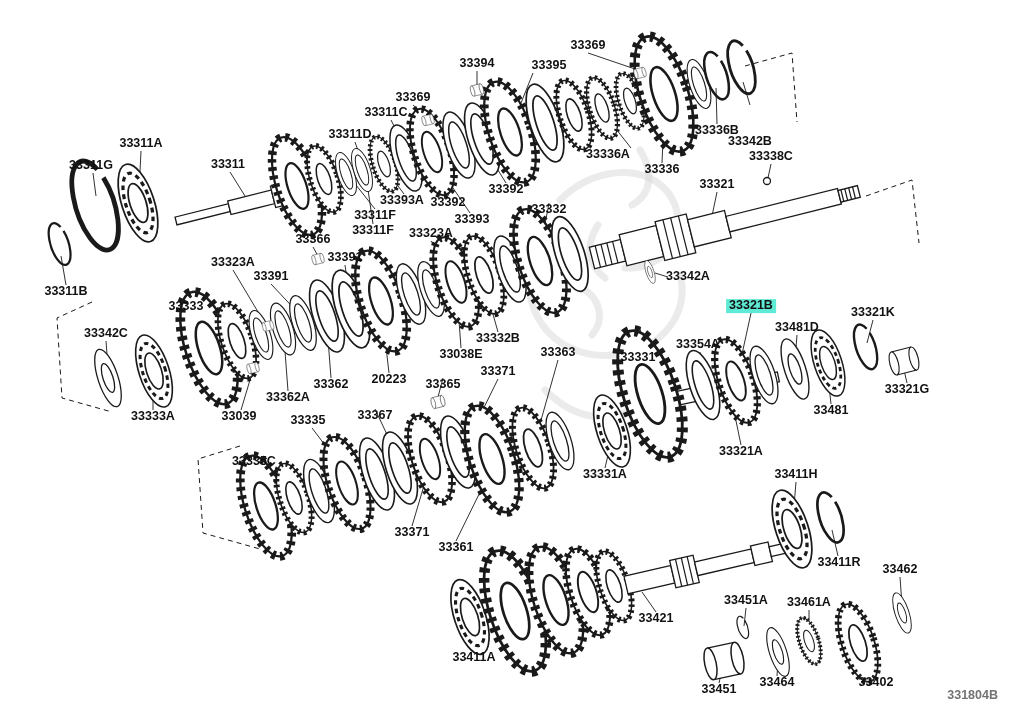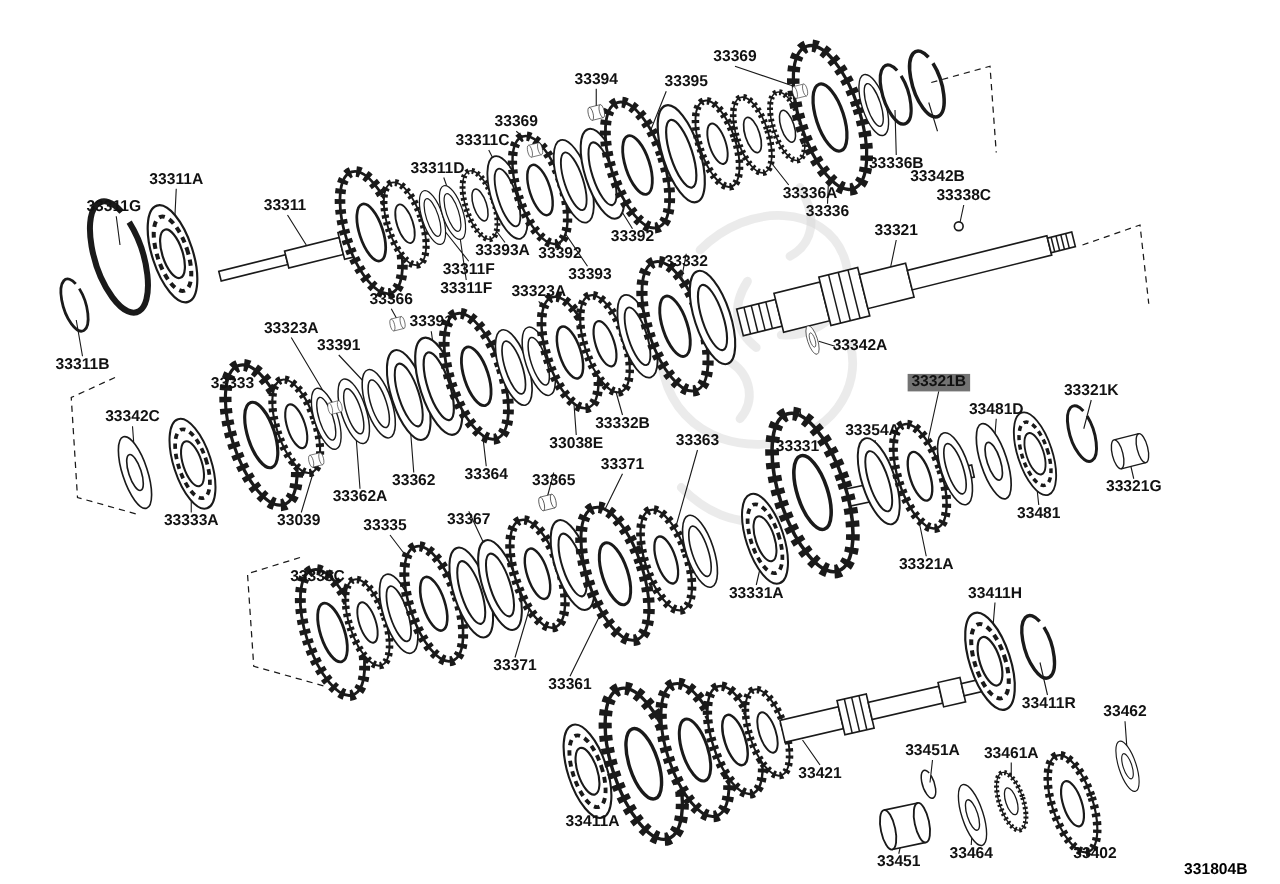--- a/index.html
+++ b/index.html
@@ -23,21 +23,21 @@
   
   .labels{position:absolute;left:0;top:0;width:908px;height:707px;}
   .part-label{
     position:absolute;transform:translate(-50%,-50%);
     font-weight:bold;font-size:12.5px;color:#111111;white-space:nowrap;
     cursor:default;line-height:1.1;
   }
   .part-label.hl{background:#8e9be0;padding:0 3px;}
   .diagram-id{
     position:absolute;right:26px;bottom:5px;
-    font-weight:bold;font-size:12.5px;color:#000000;
+    font-weight:bold;font-size:12.5px;color:#737373;
   }
 </style>
 </head>
 <body>
 
 <div class="stage">
 
   <svg class="art" viewBox="0 0 1024 707" xmlns="http://www.w3.org/2000/svg">
     <defs>
       <g id="ring">
@@ -246,52 +246,52 @@
   <div class="labels">
       <div class="part-label" style="left: 588px; top: 46px;">33369</div>
       <div class="part-label" style="left: 477px; top: 64px;">33394</div>
       <div class="part-label" style="left: 533px; top: 66px; margin-left: 16px;">33395</div>
       <div class="part-label" style="left: 413px; top: 98px;">33369</div>
       <div class="part-label" style="left: 386px; top: 113px;">33311C</div>
       <div class="part-label" style="left: 750px; top: 112px; margin-top: 30px;">33342B</div>
       <div class="part-label" style="left: 350px; top: 135px;">33311D</div>
       <div class="part-label" style="left: 717px; top: 131px;">33336B</div>
       <div class="part-label" style="left: 141px; top: 144px;">33311A</div>
-      <div class="part-label" style="left: 648px; top: 155px;">33336A</div>
+      <div class="part-label" style="left: 608px; top: 155px;">33336A</div>
       <div class="part-label" style="left: 771px; top: 157px;">33338C</div>
       <div class="part-label" style="left: 91px; top: 166px;">33311G</div>
       <div class="part-label" style="left: 228px; top: 165px;">33311</div>
       <div class="part-label" style="left: 662px; top: 170px;">33336</div>
       <div class="part-label" style="left: 717px; top: 185px;">33321</div>
       <div class="part-label" style="left: 506px; top: 190px;">33392</div>
       <div class="part-label" style="left: 402px; top: 201px;">33393A</div>
       <div class="part-label" style="left: 448px; top: 203px;">33392</div>
       <div class="part-label" style="left: 549px; top: 210px;">33332</div>
       <div class="part-label" style="left: 375px; top: 216px;">33311F</div>
       <div class="part-label" style="left: 472px; top: 220px;">33393</div>
       <div class="part-label" style="left: 373px; top: 231px;">33311F</div>
       <div class="part-label" style="left: 431px; top: 234px;">33323A</div>
       <div class="part-label" style="left: 313px; top: 240px;">33366</div>
       <div class="part-label" style="left: 345px; top: 258px;">33391</div>
       <div class="part-label" style="left: 233px; top: 263px;">33323A</div>
       <div class="part-label" style="left: 688px; top: 277px;">33342A</div>
       <div class="part-label" style="left: 271px; top: 277px;">33391</div>
       <div class="part-label" style="left: 66px; top: 292px;">33311B</div>
       <div class="part-label" style="left: 186px; top: 291px; margin-top: 16px;">33333</div>
-      <div class="part-label hl" style="left: 751px; top: 306px; background: #737373;">33321B</div>
+      <div class="part-label hl" style="left: 751px; top: 306px; background: #5eead4;">33321B</div>
       <div class="part-label" style="left: 873px; top: 313px;">33321K</div>
       <div class="part-label" style="left: 638px; top: 322px; margin-top: 36px;">33331</div>
       <div class="part-label" style="left: 797px; top: 328px;">33481D</div>
       <div class="part-label" style="left: 106px; top: 334px;">33342C</div>
       <div class="part-label" style="left: 498px; top: 339px;">33332B</div>
       <div class="part-label" style="left: 698px; top: 345px;">33354A</div>
       <div class="part-label" style="left: 558px; top: 353px;">33363</div>
       <div class="part-label" style="left: 461px; top: 355px;">33038E</div>
       <div class="part-label" style="left: 498px; top: 372px;">33371</div>
-      <div class="part-label" style="left: 389px; top: 380px;">33364</div>
+      <div class="part-label" style="left: 389px; top: 380px;">20223</div>
       <div class="part-label" style="left: 443px; top: 385px;">33365</div>
       <div class="part-label" style="left: 331px; top: 385px;">33362</div>
       <div class="part-label" style="left: 907px; top: 390px;">33321G</div>
       <div class="part-label" style="left: 288px; top: 398px;">33362A</div>
       <div class="part-label" style="left: 831px; top: 411px;">33481</div>
       <div class="part-label" style="left: 375px; top: 416px; text-align: right;">33367</div>
       <div class="part-label" style="left: 153px; top: 417px;">33333A</div>
       <div class="part-label" style="left: 239px; top: 417px; text-align: center;">33039</div>
       <div class="part-label" style="left: 308px; top: 421px; text-align: right;">33335</div>
       <div class="part-label" style="left: 741px; top: 452px;">33321A</div>

